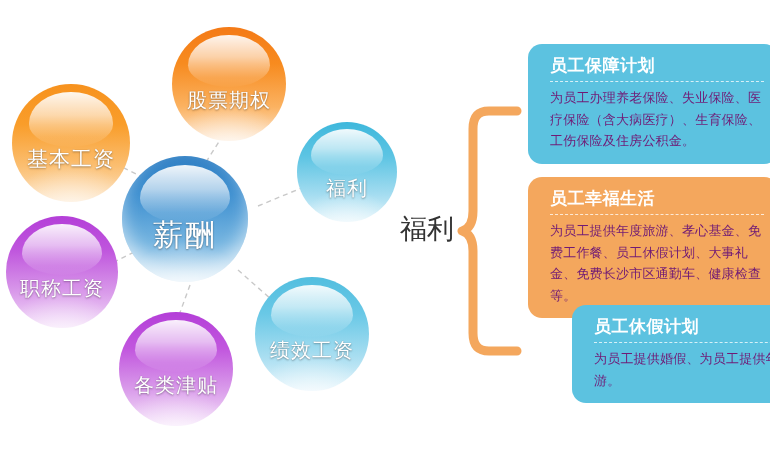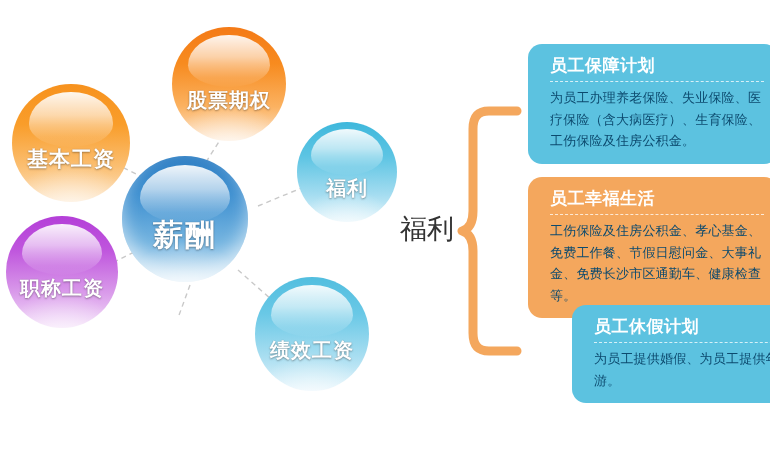--- a/index.html
+++ b/index.html
@@ -46,21 +46,21 @@
                 rgba(255,255,255,0.92) 0%,
                 rgba(255,255,255,0.62) 42%,
                 rgba(255,255,255,0.14) 82%,
                 rgba(255,255,255,0.02) 100%);
     pointer-events: none;
   }
   .bubble .blabel {
     position: relative;
     z-index: 3;
     color: #ffffff;
-    font-weight: bold;
+    font-weight: normal;
     letter-spacing: 1px;
     white-space: nowrap;
     text-shadow: 0 1px 2px rgba(0,0,0,0.32), 0 0 1px rgba(0,0,0,0.25);
     margin-top: 32px;
   }
 
   
   #bub-center {
     left: 122px; top: 156px;
     width: 126px; height: 126px;
@@ -165,21 +165,21 @@
     font-weight: bold;
     letter-spacing: 0.5px;
     line-height: 1.2;
   }
   .card-rule {
     margin: 6px 0 5px 0;
     height: 0;
     border-top: 1px dashed rgba(255,255,255,0.75);
   }
   .card-body {
-    color: #0c4a6e;
+    color: #701a75;
     font-size: 13px;
     line-height: 1.65;
     letter-spacing: 0.2px;
   }
 
   #card-0 { top: 44px; }
   #card-1 { top: 170px; margin-top: 7px; }
   #card-2 { top: 305px; margin-left: 44px; }
 </style>
 </head>
@@ -221,37 +221,41 @@
   <div class="bubble" id="bub-perf">
     <span class="gloss"></span>
     <span class="blabel">绩效工资</span>
   </div>
 
   <div class="bubble" id="bub-title">
     <span class="gloss"></span>
     <span class="blabel">职称工资</span>
   </div>
 
+  <div class="bubble" id="bub-allow">
+    <span class="gloss"></span>
+    <span class="blabel">各类津贴</span>
+  </div>
 
   <div id="brace-label">福利</div>
 
   <svg id="brace-svg" viewBox="0 0 70 260">
     <path d="M62 6 H34 C22 6 18 13 18 24 V106 C18 117 14 124 7 126 C14 128 18 135 18 146 V228 C18 239 22 246 34 246 H62" fill="none" stroke="#f4a75d" stroke-width="9" stroke-linecap="round" stroke-linejoin="round"></path>
   </svg>
 
   <div class="card blue" id="card-0">
     <div class="card-title">员工保障计划</div>
     <div class="card-rule"></div>
     <div class="card-body">为员工办理养老保险、失业保险、医疗保险（含大病医疗）、生育保险、工伤保险及住房公积金。</div>
   </div>
 
   <div class="card orange" id="card-1">
     <div class="card-title">员工幸福生活</div>
     <div class="card-rule"></div>
-    <div class="card-body">工伤保险及住房公积金、孝心基金、免费工作餐、节假日慰问金、大事礼金、免费长沙市区通勤车、健康检查等。</div>
+    <div class="card-body">为员工提供年度旅游、孝心基金、免费工作餐、员工休假计划、大事礼金、免费长沙市区通勤车、健康检查等。</div>
   </div>
 
   <div class="card blue" id="card-2">
     <div class="card-title">员工休假计划</div>
     <div class="card-rule"></div>
     <div class="card-body">为员工提供婚假、为员工提供年度旅游。</div>
   </div>
 
 </div>
 

